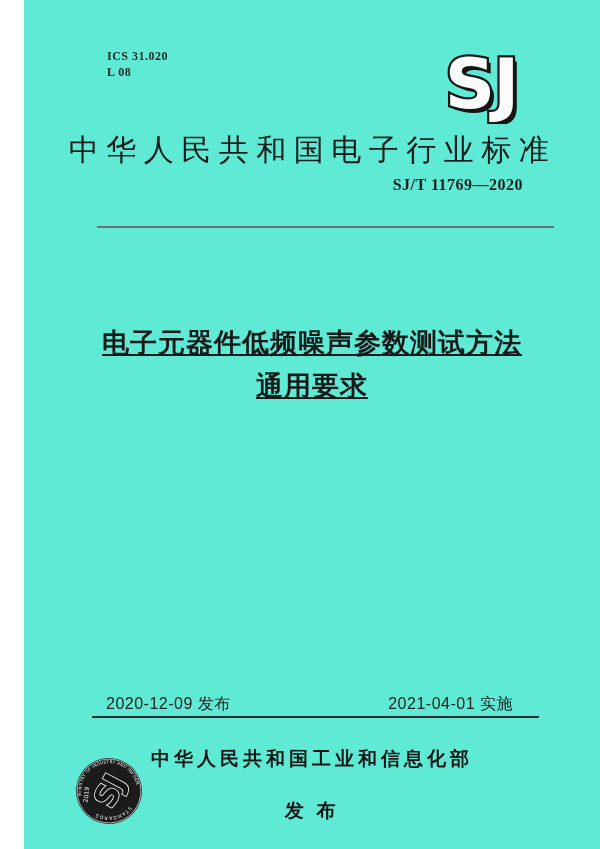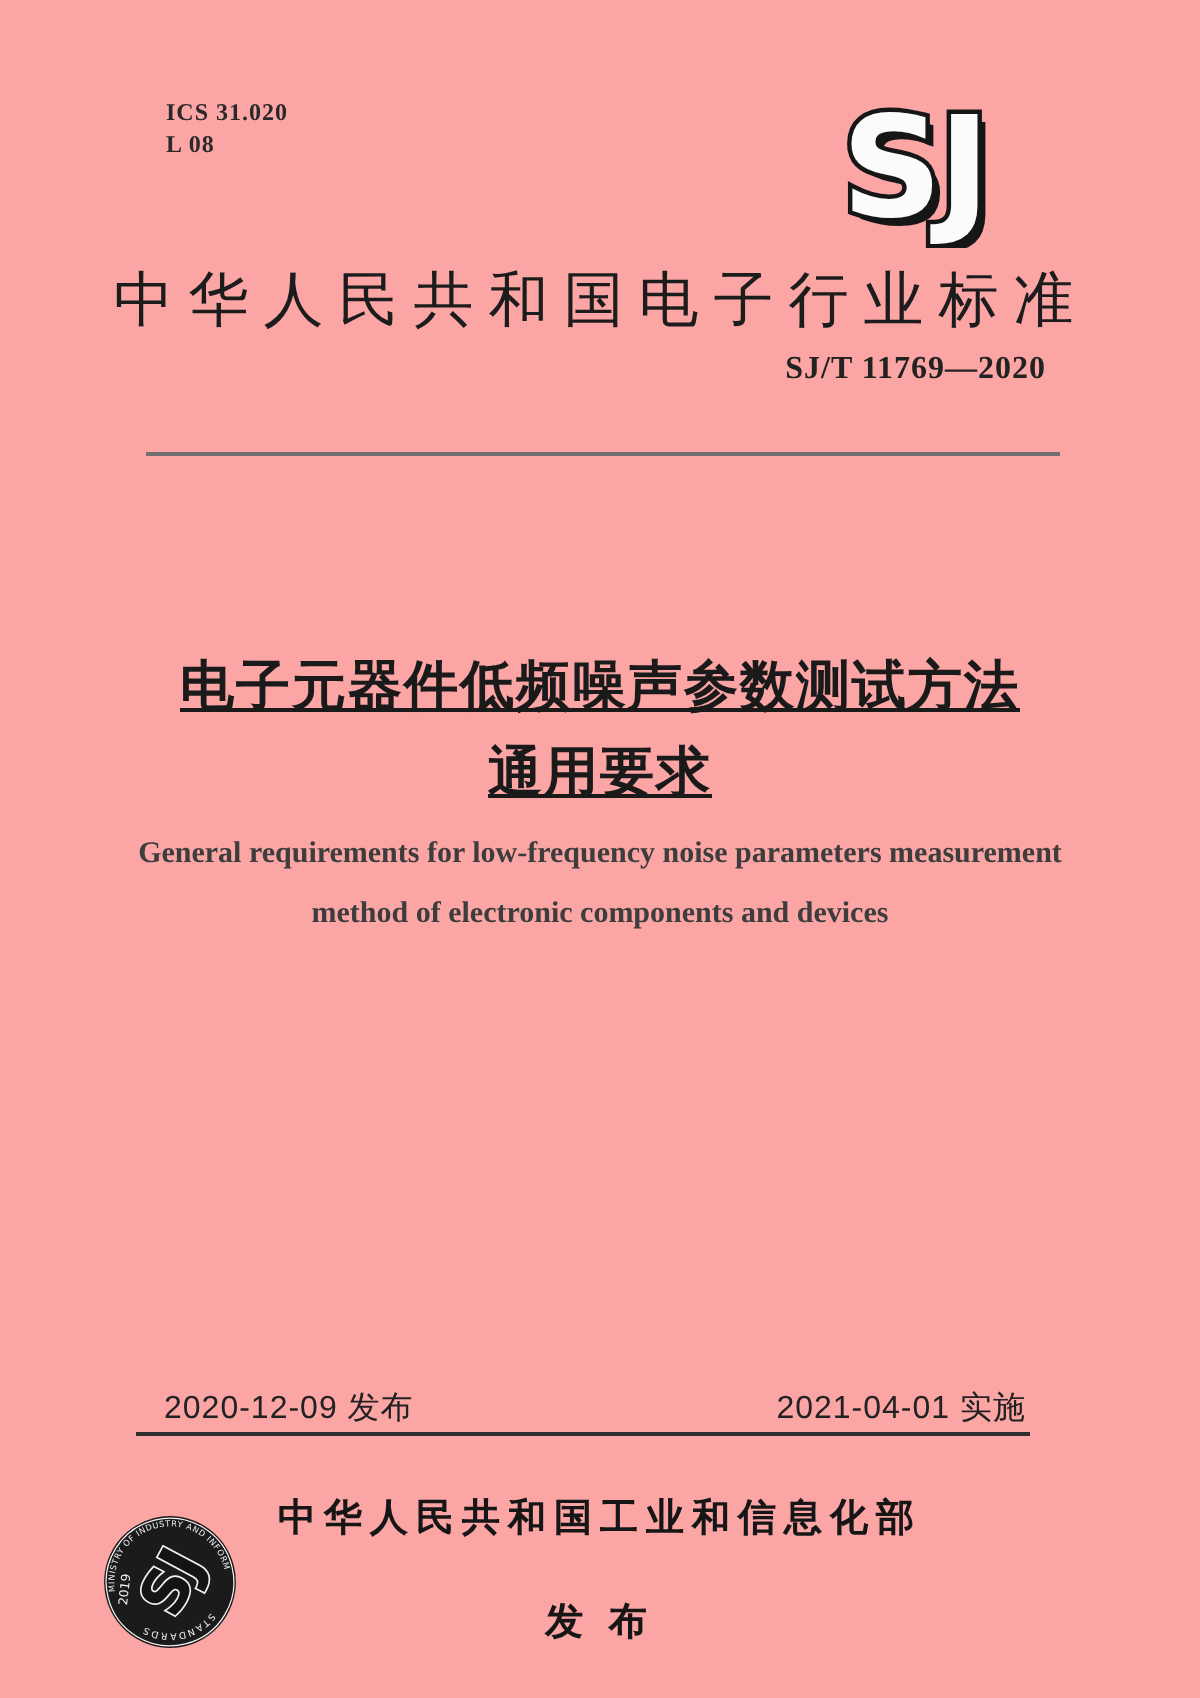--- a/index.html
+++ b/index.html
@@ -4,21 +4,21 @@
 <style>
   html, body { margin: 0; padding: 0; }
   body {
     width: 600px; height: 849px;
     background: #ffffff;
     position: relative;
     overflow: hidden;
     font-family: "Liberation Serif", "DejaVu Serif", serif;
     color: #1e1e1e;
   }
-  .page { position: absolute; inset: 0; background: #fca5a5; }
+  .page { position: absolute; inset: 0; background: #5eead4; margin-left: 24px; }
 
   
   .ics-block {
     position: absolute; left: 83px; top: 48px;
     font-size: 12px; line-height: 16px; letter-spacing: 0.5px;
     color: #2a2a2a; font-weight: bold;
   }
 
   
   .sj-logo { position: absolute; left: 405px; top: 44px; }
@@ -112,24 +112,20 @@
 
   <div class="standard-number">SJ/T 11769—2020</div>
 
   <div class="rule-top"></div>
 
   <div class="main-title">
     <div>电子元器件低频噪声参数测试方法</div>
     <div>通用要求</div>
   </div>
 
-  <div class="english-title">
-    <div>General requirements for low-frequency noise parameters measurement</div>
-    <div>method of electronic components and devices</div>
-  </div>
 
   <div class="issue-date">2020-12-09 发布</div>
 
   <div class="implement-date">2021-04-01 实施</div>
 
   <div class="rule-bottom"></div>
 
   <div class="publisher-row">
     <span>中华人民共和国工业和信息化部</span>
     <span>发 布</span>

